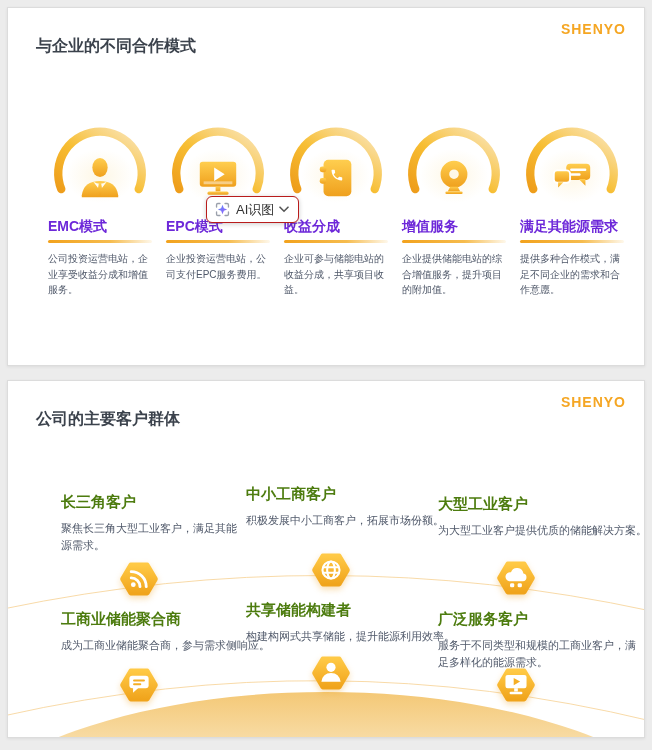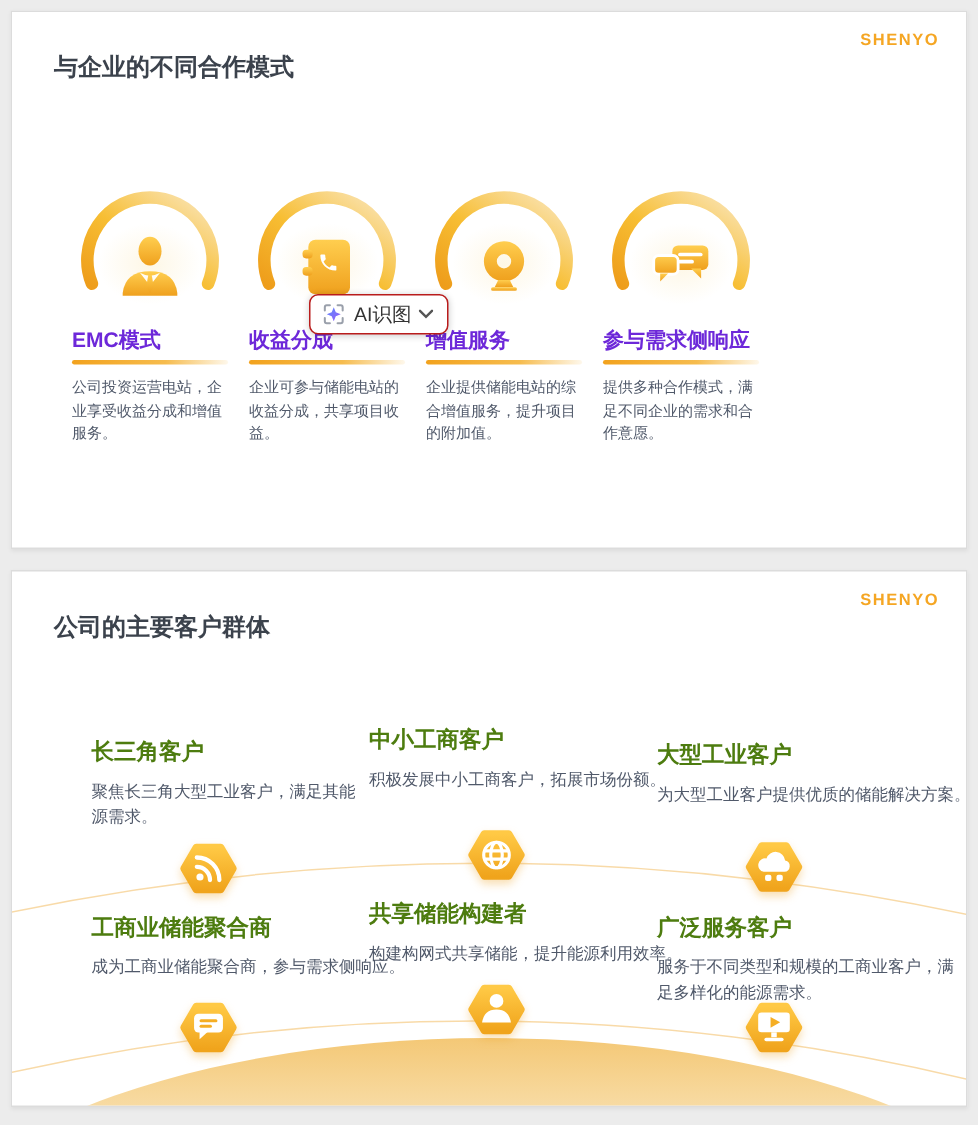--- a/index.html
+++ b/index.html
@@ -6,21 +6,21 @@
   html,body { background:#ececec; }
   body { font-family:"Liberation Sans","DejaVu Sans",sans-serif; }
   .page { position:relative; width:652px; height:750px; background:#ececec; overflow:hidden; }
 
   .card { position:absolute; left:7px; width:638px; background:#fff; border:1px solid #dcdcdc;
           box-shadow:0 1px 3px rgba(0,0,0,.07); overflow:hidden; }
   .card1 { top:7px; height:359px; }
   .card2 { top:380px; height:358px; }
 
   .brand { position:absolute; top:13px; right:18px; color:#F5A623; font-weight:bold;
-           font-size:11px; letter-spacing:1px; }
+           font-size:14px; letter-spacing:1px; }
   .card-title { margin:26px 0 0 28px; font-size:16px; line-height:24px; font-weight:bold; color:#3b424c; }
 
   
   .cols { margin-top:68px; padding:0 40px; display:grid; grid-template-columns:repeat(5,1fr); column-gap:14px; }
   .arc-wrap { position:relative; height:82px; }
   .arc-wrap::before { content:""; position:absolute; left:50%; top:14px; transform:translateX(-50%);
            width:92px; height:72px; border-radius:50%;
            background:radial-gradient(closest-side, rgba(250,228,170,.30), rgba(250,228,170,0) 75%); }
   svg.arc { display:block; width:104px; height:78px; margin:0 auto; position:relative; }
   .micon { position:absolute; left:50%; top:29px; transform:translateX(-50%); width:46px; height:46px; }
@@ -90,20 +90,37 @@
             <path d="M5 42 Q7 27 24 27 Q41 27 43 42 L43 44 L5 44 Z" fill="url(#gGold)"></path>
             <path d="M17 28 L24 37 L31 28 Q24 32 17 28 Z" fill="#fff" opacity="0.95"></path>
             <path d="M22.8 29.5 h2.4 l1.4 8 -2.6 5 -2.6-5 z" fill="url(#gGold)"></path>
             </svg>
         </div>
         <h2 class="mode-title">EMC模式</h2>
         <div class="divider"></div>
         <p class="mode-desc">公司投资运营电站，企业享受收益分成和增值服务。</p>
       </div>
 
+      <div class="col">
+        <div class="arc-wrap">
+          <svg class="arc" viewBox="0 0 112 82">
+            <path d="M14.3 67 A45 45 0 1 1 97.7 67" fill="none" stroke="url(#gArc)" stroke-width="9" stroke-linecap="round"></path>
+            </svg>
+          <svg class="micon" viewBox="0 0 48 48">
+            <rect x="5" y="7" width="38" height="26" rx="3" fill="url(#gGold)"></rect>
+            <path d="M20 13 L31 20 L20 27 Z" fill="#fff"></path>
+            <rect x="9" y="27.5" width="30" height="3" fill="#fff" opacity="0.45"></rect>
+            <rect x="21.5" y="33" width="5" height="5" fill="url(#gGold)"></rect>
+            <rect x="13" y="38" width="22" height="3.5" rx="1.7" fill="url(#gGold)"></rect>
+            </svg>
+        </div>
+        <h2 class="mode-title">EPC模式</h2>
+        <div class="divider"></div>
+        <p class="mode-desc">企业投资运营电站，公司支付EPC服务费用。</p>
+      </div>
 
       <div class="col">
         <div class="arc-wrap">
           <svg class="arc" viewBox="0 0 112 82">
             <path d="M14.3 67 A45 45 0 1 1 97.7 67" fill="none" stroke="url(#gArc)" stroke-width="9" stroke-linecap="round"></path>
             </svg>
           <svg class="micon" viewBox="0 0 48 48">
             <rect x="11" y="5" width="29" height="38" rx="5" fill="url(#gGold)"></rect>
             <rect x="7" y="12" width="7" height="6" rx="2.5" fill="url(#gGold)"></rect>
             <rect x="7" y="24" width="7" height="6" rx="2.5" fill="url(#gGold)"></rect>
@@ -140,21 +157,21 @@
             </svg>
           <svg class="micon" viewBox="0 0 48 48">
             <rect x="18" y="9" width="25" height="17" rx="4" fill="url(#gGold)"></rect>
             <path d="M38 25 l0 7 -7 -7 z" fill="url(#gGold)"></path>
             <rect x="22" y="14" width="17" height="2.6" rx="1.3" fill="#fff"></rect>
             <rect x="22" y="19" width="11" height="2.6" rx="1.3" fill="#fff"></rect>
             <rect x="5" y="16" width="17" height="13" rx="3.5" fill="url(#gGold)" stroke="#fff" stroke-width="2"></rect>
             <path d="M9.5 28.5 l0 5.5 5.5 -5.5 z" fill="url(#gGold)"></path>
             </svg>
         </div>
-        <h2 class="mode-title">参与需求侧响应</h2>
+        <h2 class="mode-title">满足其能源需求</h2>
         <div class="divider"></div>
         <p class="mode-desc">提供多种合作模式，满足不同企业的需求和合作意愿。</p>
       </div>
 
     </div>
   </section>
 
   <section class="card card2">
     <svg class="curves" viewBox="0 0 638 358" preserveAspectRatio="none">
       <path d="M-5 228 Q 320 160 643 230" stroke="#F6CE8B" stroke-width="1" fill="none" opacity="0.75"></path>

